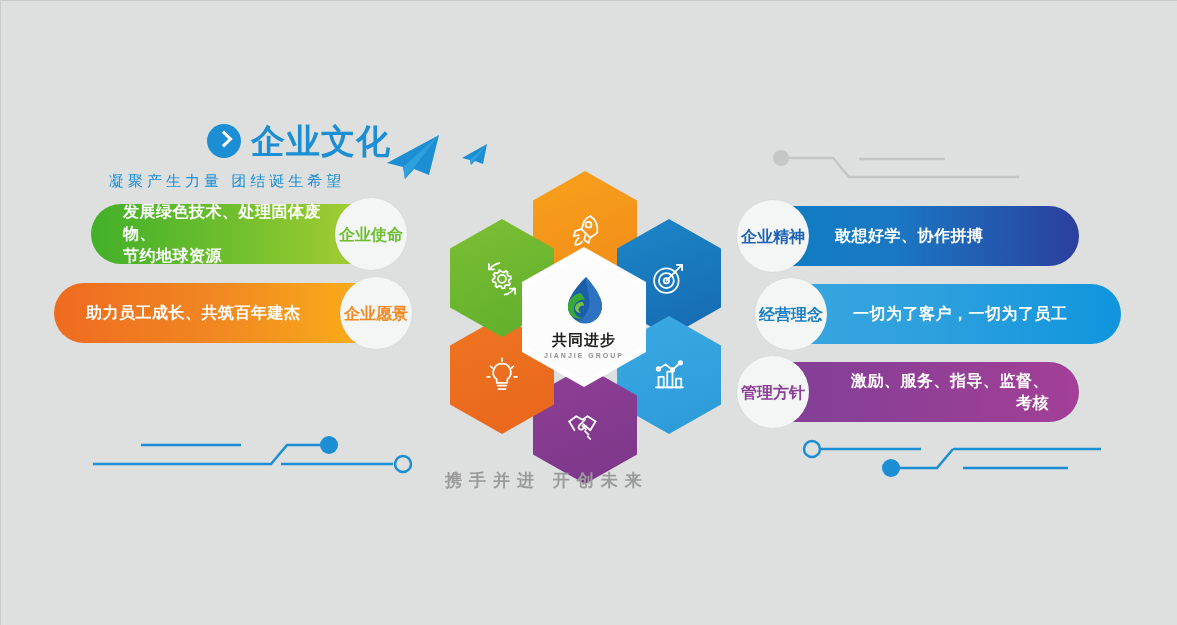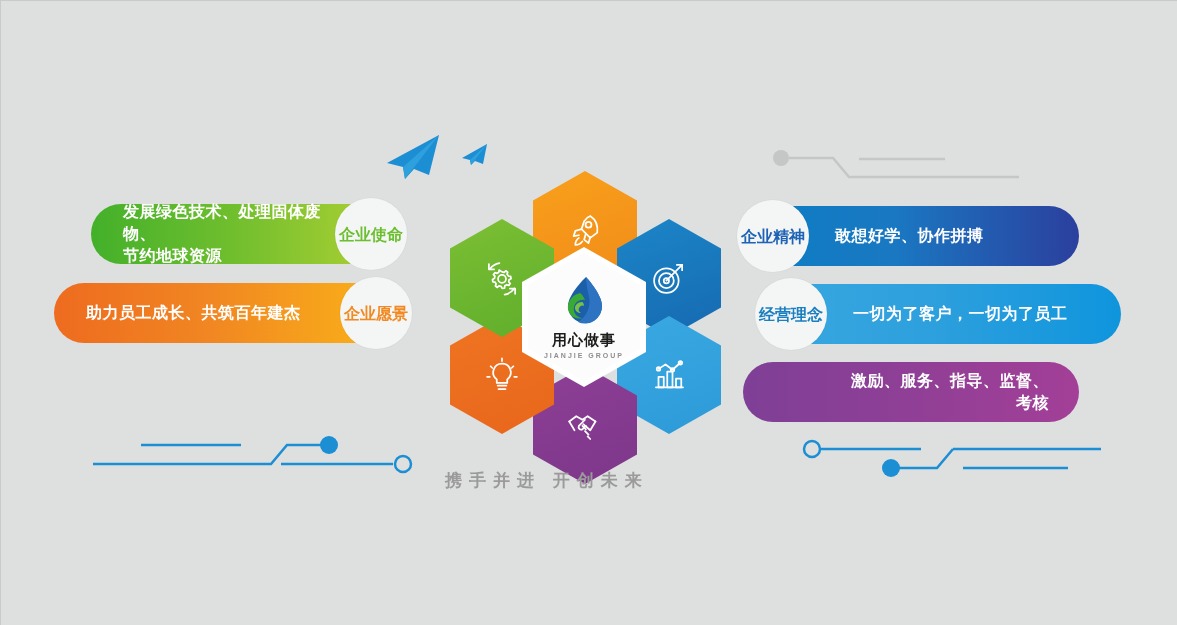--- a/index.html
+++ b/index.html
@@ -134,20 +134,27 @@
   }
 
   
   .deco { position: absolute; }
 </style>
 </head>
 <body>
 
 <div id="stage">
 
+  <div class="title-block">
+    <div class="title-row">
+      <div class="chev-circle"></div>
+      <div class="title-main">企业文化</div>
+    </div>
+    <div class="title-sub">凝聚产生力量  团结诞生希望</div>
+  </div>
 
   <div class="plane" style="left:380px; top:132px;">
     <svg width="62" height="48" viewBox="0 0 62 48">
       <path d="M58 2 L6 30 L22 34 L24 46 L33 36 L48 42 Z" fill="#1b8ed4"></path>
       <path d="M58 2 L22 34 L24 46 Z" fill="#2fa0de"></path>
     </svg>
   </div>
   <div class="plane" style="left:458px; top:142px;">
     <svg width="30" height="24" viewBox="0 0 30 24">
       <path d="M28 1 L3 15 L11 17 L12 22 L16 18 L24 21 Z" fill="#1b8ed4"></path>
@@ -193,20 +200,24 @@
     </div>
     <div class="badge">
       <span>经营</span>
       <span>理念</span>
     </div>
   </div>
 
   <div class="pill-row right-row" id="row-policy">
     <div class="pill">
       <div class="pill-text">激励、服务、指导、监督、考核</div>
+    </div>
+    <div class="badge">
+      <span>管理</span>
+      <span>方针</span>
     </div>
   </div>
 
   <div id="hex-cluster">
 
     <div class="hex" id="hex-top">
       <svg viewBox="0 0 48 48" fill="none" stroke="#fff" stroke-width="2" stroke-linecap="round" stroke-linejoin="round">
         <path d="M30 8c6 4 9 11 8 19l-8 6-10-10 3-9c2-3 4-5 7-6z"></path>
         <circle cx="28" cy="18" r="3.4"></circle>
         <path d="M20 23l-7 2-2 6 6-1"></path>
@@ -268,21 +279,21 @@
     </div>
 
     <div class="hex-center">
       <div class="hex-center-inner">
         <svg width="48" height="54" viewBox="0 0 48 54">
           <path d="M26 2c0 0 16 17 16 29a17 17 0 01-34 0C8 19 26 2 26 2z" fill="#1b5fa8"></path>
           <path d="M26 2c0 0 16 17 16 29a17 17 0 01-24 16c9-6 13-16 11-25-1.5-7-3-14-3-20z" fill="#2d73c2"></path>
           <path d="M20 18c-8 2-13 9-12 16 1 7 8 11 14 9-6-1-9-6-8-11 1-5 6-8 11-7-2-4-3-6-5-7z" fill="#3aa936"></path>
           <path d="M22 27c-4 0-7 3-7 6s3 5 6 5c-2-1-3-3-2-5 1-2 3-3 5-2 0-2-1-4-2-4z" fill="#7ac143"></path>
         </svg>
-        <div class="logo-cn">用心做事</div>
+        <div class="logo-cn">共同进步</div>
         <div class="logo-en">JIANJIE GROUP</div>
       </div>
     </div>
   </div>
 
   <div class="footer-text">携手并进  开创未来</div>
 
   <div class="deco" style="left:770px; top:145px;">
     <svg width="260" height="45" viewBox="0 0 260 45">
       <circle cx="10" cy="12" r="8" fill="#c5c6c6"></circle>

